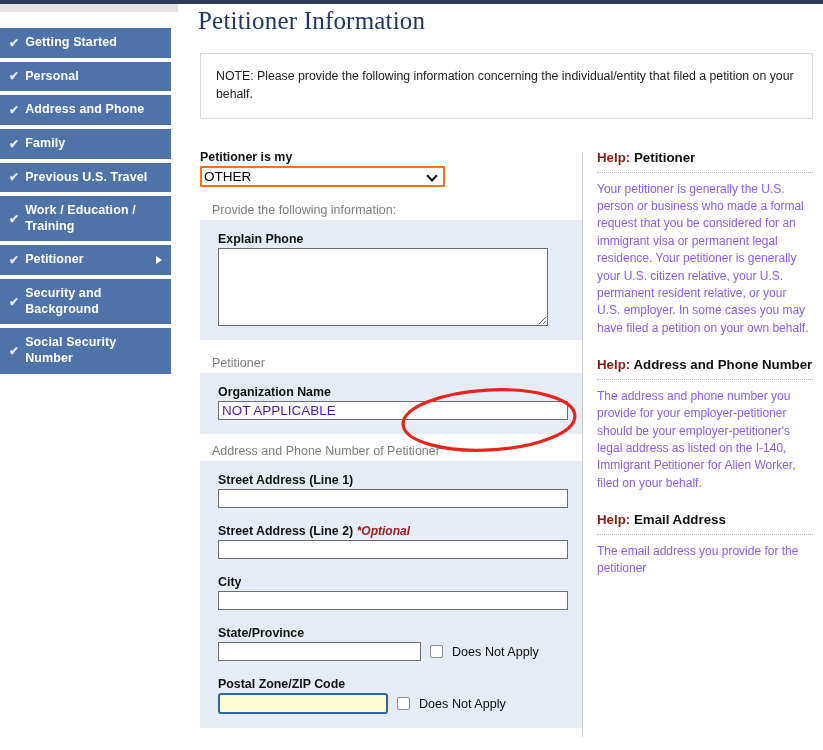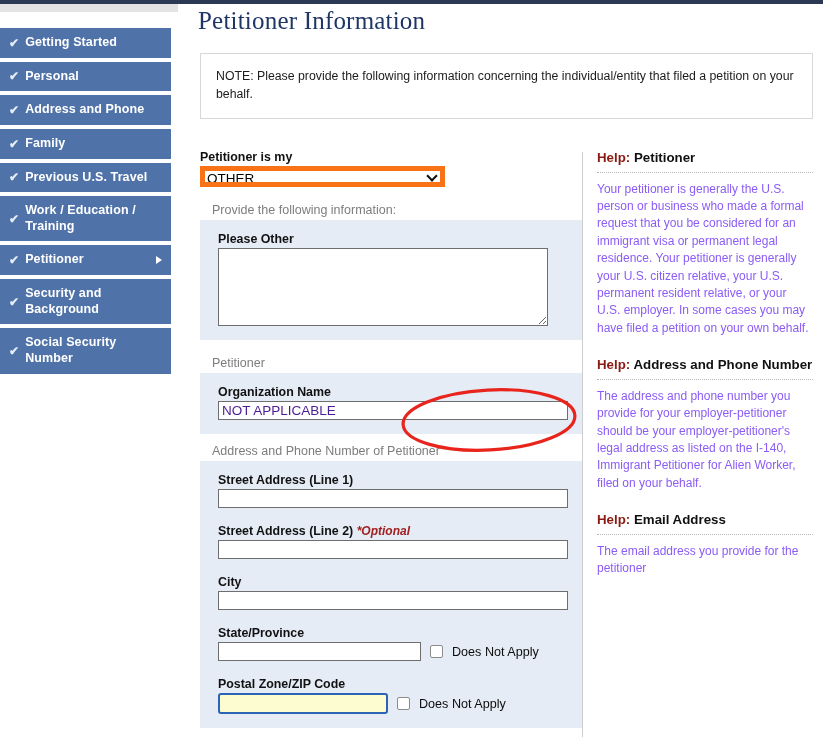--- a/index.html
+++ b/index.html
@@ -152,21 +152,21 @@
     padding: 12px 14px 14px 18px;
     box-sizing: border-box;
   }
   select.sel {
     font-family: "Liberation Sans", sans-serif;
     font-size: 13.5px;
     color: #000;
     width: 245px;
     height: 21px;
     padding: 0 2px;
-    border: 5px solid #f97316;
+    border: 2px solid #f97316;
     background: #ffffff;
     -webkit-appearance: none;
     appearance: none;
     border-radius: 0;
   }
   .select-wrap { position: relative; display: inline-block; }
   .select-chevron {
     position: absolute;
     right: 9px; top: 6px;
     width: 8px; height: 8px;
@@ -336,21 +336,21 @@
           <option>OTHER</option>
         </select>
         <span class="select-chevron"></span>
       </div>
 
       <div class="gap-16"></div>
 
       <div class="section-label">Provide the following information:</div>
 
       <div class="panel">
-        <label class="field-label">Please Other</label>
+        <label class="field-label">Explain Phone</label>
         <textarea class="ta" placeholder="" style=""></textarea>
       </div>
 
       <div class="gap-16"></div>
 
       <div class="section-label">Petitioner</div>
 
       <div class="panel">
         <label class="field-label">Organization Name</label>
         <input class="txt w-org" type="text" value="NOT APPLICABLE" style="">

